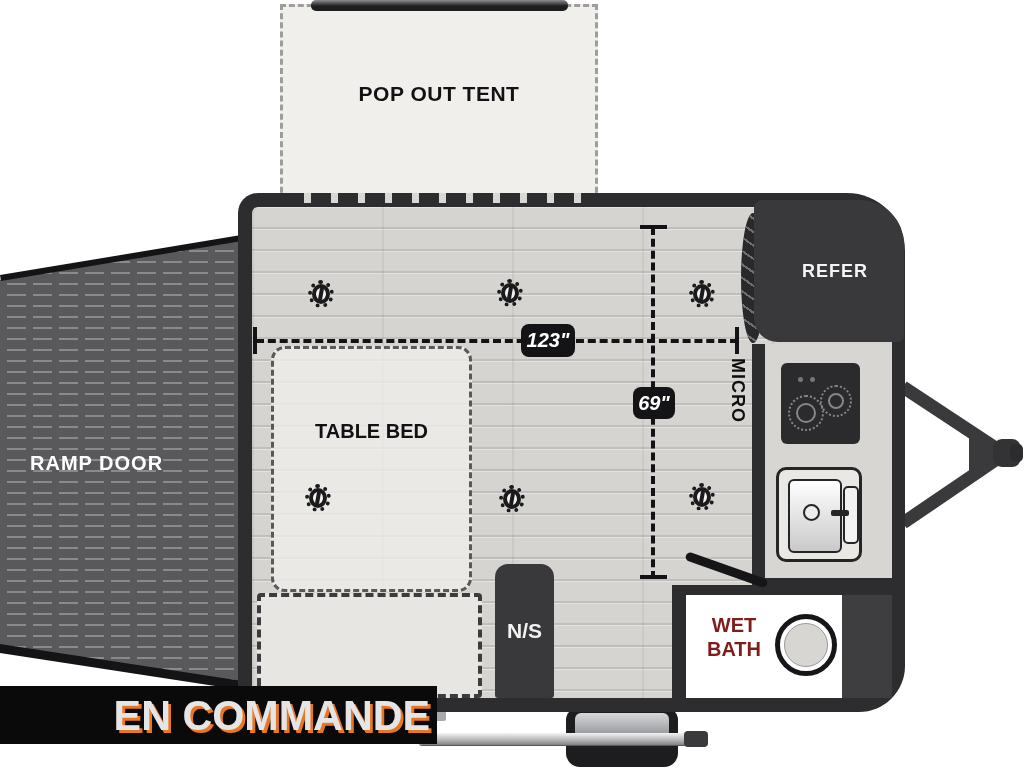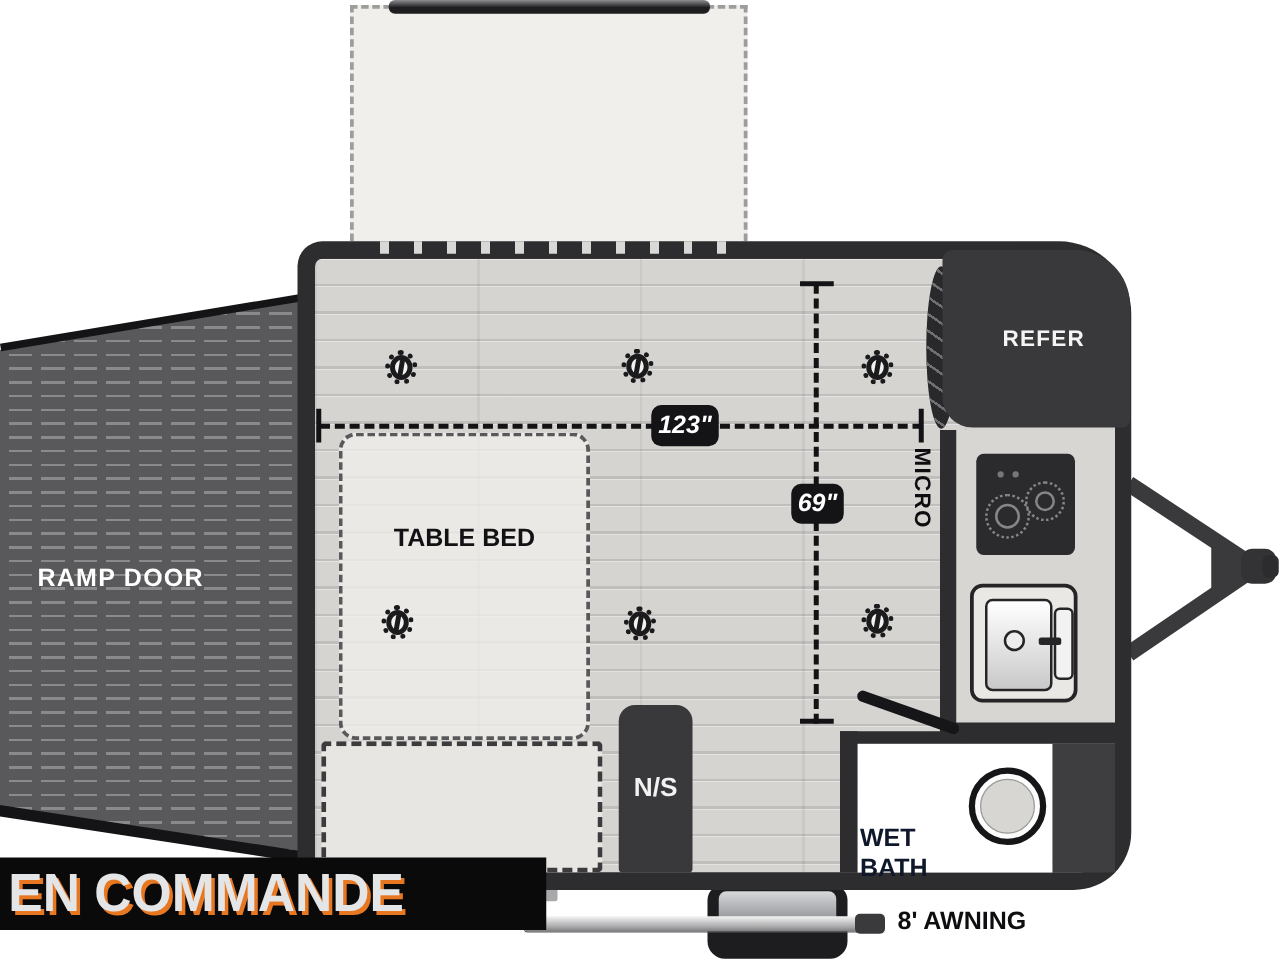--- a/index.html
+++ b/index.html
@@ -69,22 +69,22 @@
     background:#ededed;border:2px solid #252527;}
   .faucet{position:absolute;left:64px;top:16px;width:12px;height:54px;background:#f2f2f2;
     border:2px solid #252527;border-radius:5px;}
   .faucet-handle{position:absolute;left:52px;top:40px;width:18px;height:6px;background:#252527;border-radius:2px;}
 
   
   .wetbath-topwall{left:672px;top:585px;width:220px;height:10px;z-index:5;background:#2d2d2f;}
   .wetbath-leftwall{left:672px;top:585px;width:14px;height:113px;z-index:5;background:#2d2d2f;}
   .wetbath-room{left:686px;top:595px;width:156px;height:103px;z-index:4;background:#ffffff;}
   .wetbath-band{left:842px;top:595px;width:50px;height:103px;z-index:4;background:#3e3e40;}
-  .wetbath-label{left:688px;top:613px;width:92px;z-index:6;
-    font-size:20px;font-weight:bold;color:#0f172a;line-height:24px;margin-top:46px;}
+  .wetbath-label{left:688px;top:613px;width:92px;z-index:6;text-align:center;
+    font-size:20px;font-weight:bold;color:#7f1d1d;line-height:24px;}
   .toilet{left:775px;top:614px;width:62px;height:62px;z-index:6;border-radius:50%;
     background:#fcfcfc;border:5px solid #161618;box-sizing:border-box;}
   .toilet::after{content:"";position:absolute;inset:4px;border-radius:50%;
     background:#d8d6d3;border:1px solid #9a9a98;}
   .door-swing{left:686px;top:551px;width:86px;height:9px;z-index:6;background:#161618;
     border-radius:5px;transform:rotate(19.5deg);transform-origin:left center;}
 
   
   .nightstand{left:495px;top:564px;width:59px;height:134px;z-index:5;background:#39393b;
     border-radius:13px 13px 3px 3px;display:flex;align-items:center;justify-content:center;}
@@ -130,31 +130,32 @@
     background:linear-gradient(180deg,#d7d8da,#85868a);}
   .awning-rod{left:419px;top:733px;width:288px;height:12px;z-index:2;border-radius:3px;
     background:linear-gradient(180deg,#f4f4f4,#a9a9ab 70%,#7f7f81);box-shadow:0 1px 0 #5a5a5c;}
   .awning-cap{left:684px;top:731px;width:24px;height:16px;z-index:3;background:#3a3a3c;border-radius:4px;}
   .awning-bracket{left:431px;top:704px;width:15px;height:17px;z-index:1;background:#a9a9ab;border-radius:2px;}
   .awning-label{left:718px;top:726px;width:140px;z-index:3;
     font-size:20px;font-weight:bold;color:#0e0e10;}
 
   
   .banner{left:0;top:686px;width:437px;height:58px;z-index:10;background:#0a0a0a;
-    display:flex;align-items:center;justify-content:flex-start;}
+    display:flex;align-items:center;justify-content:flex-end;}
   .banner-label{font-size:43px;font-weight:bold;color:#e4e5e7;letter-spacing:0px;
     transform:scaleX(0.96);text-shadow:3px 3px 0 #e87722;white-space:nowrap;}
 </style>
 </head>
 <body>
 
 <div id="stage">
 
   <div class="abs tent"></div>
   <div class="abs tent-rail"></div>
+  <div class="abs tent-label">POP OUT TENT</div>
 
   <div class="abs hitch">
     <svg width="131" height="165" viewBox="0 0 131 165">
       <line x1="10" y1="14" x2="104" y2="76" stroke="#3a3a3c" stroke-width="13"></line>
       <line x1="10" y1="150" x2="104" y2="86" stroke="#3a3a3c" stroke-width="13"></line>
       <polygon points="76,58 114,80 76,102" fill="#3a3a3c"></polygon>
       <rect x="100" y="66" width="28" height="28" rx="9" fill="#333335"></rect>
       <rect x="117" y="71" width="13" height="18" rx="5" fill="#2c2c2e"></rect>
     </svg>
   </div>
@@ -239,19 +240,18 @@
   <div class="abs gear" style="left:687px;top:481px;">
       <span class="slot"></span>
     </div>
 
   <div class="abs wheel">
       <span class="wheel-rim"></span>
     </div>
   <div class="abs awning-bracket"></div>
   <div class="abs awning-rod"></div>
   <div class="abs awning-cap"></div>
-  <div class="abs awning-label">8' AWNING</div>
 
   <div class="abs banner">
     <span class="banner-label">EN COMMANDE</span>
   </div>
 
 </div>
 
 </body></html>

